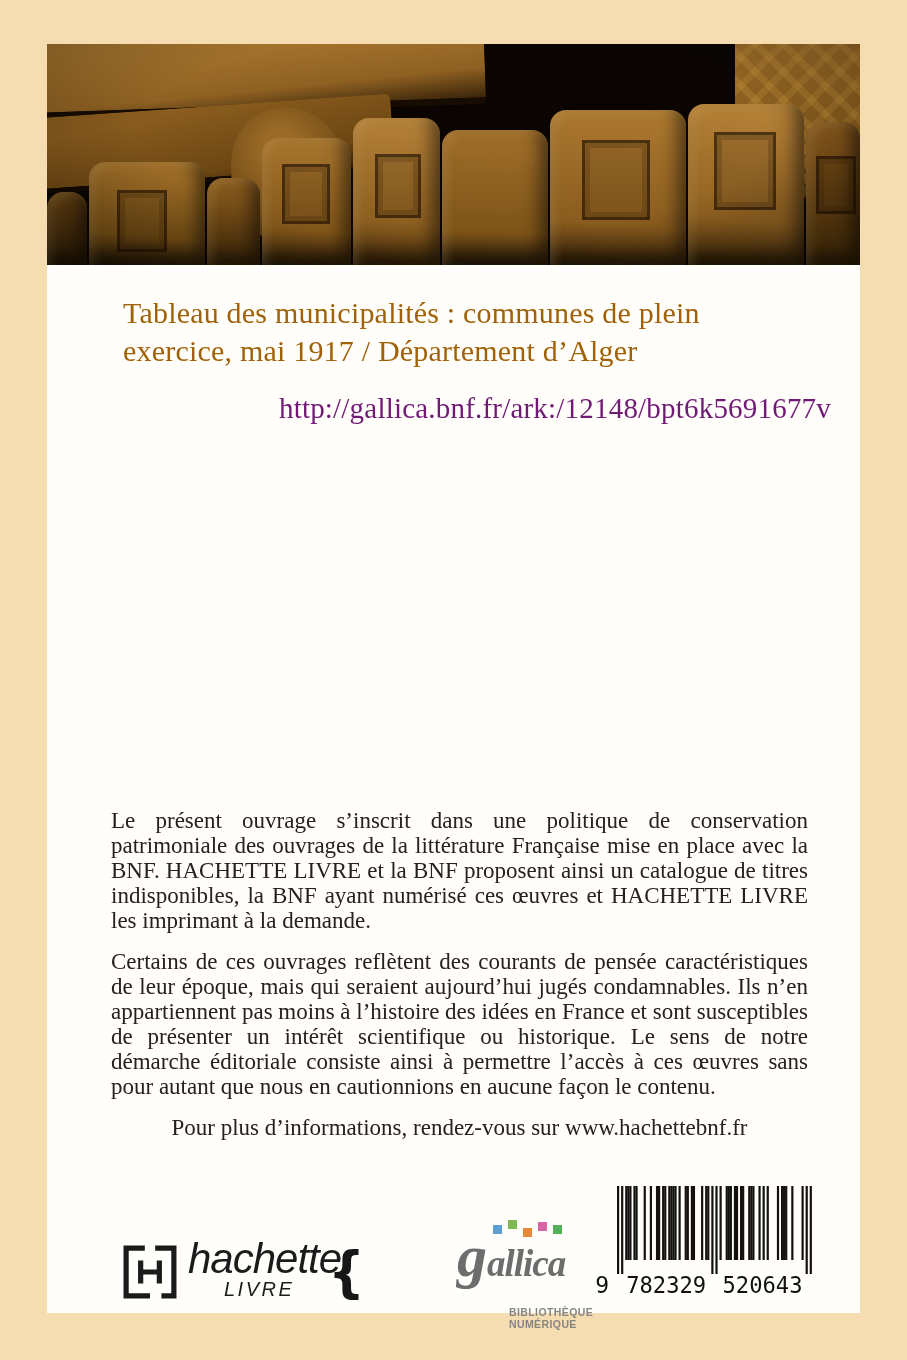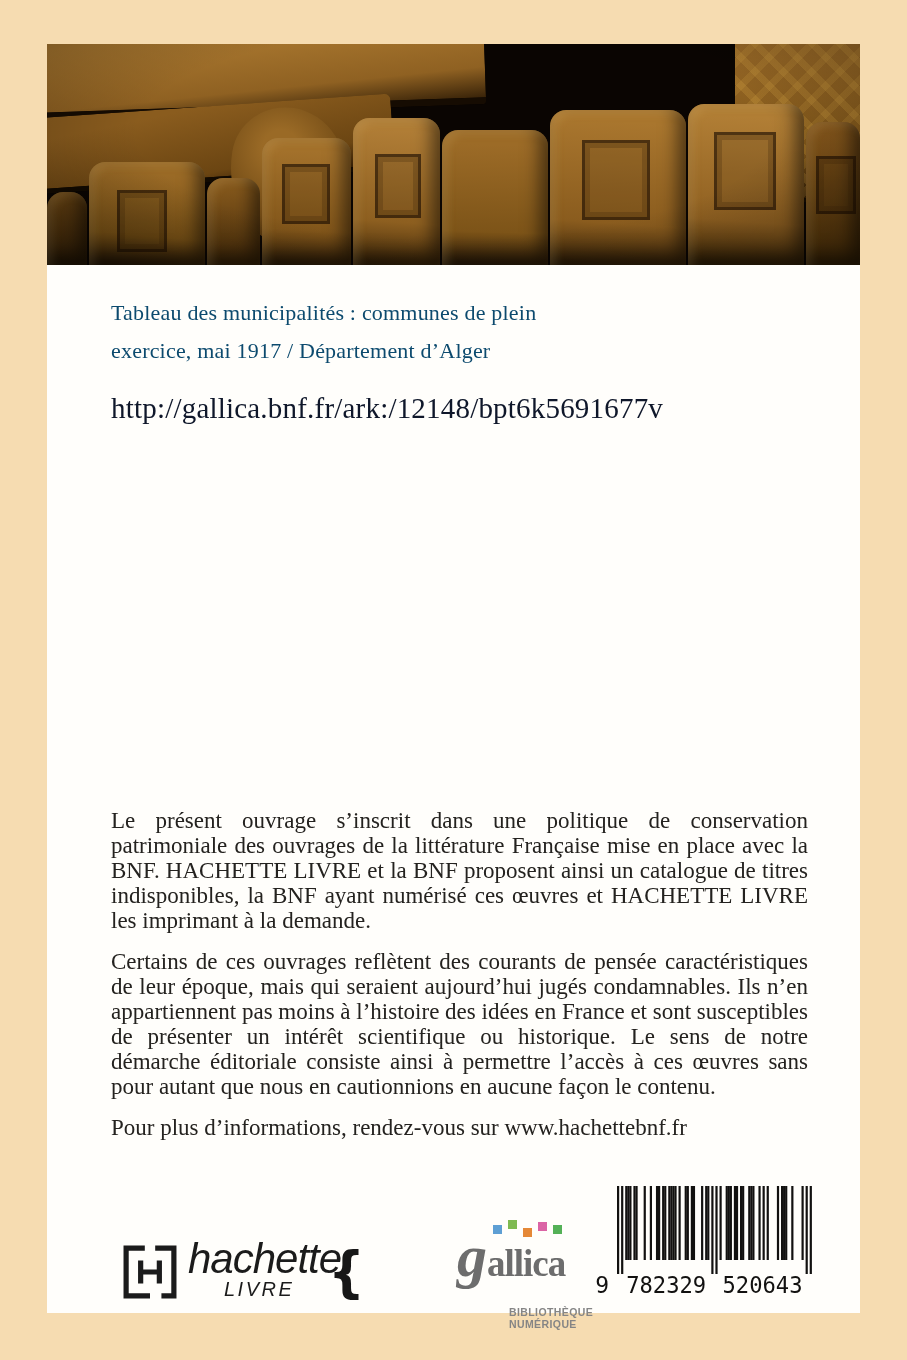--- a/index.html
+++ b/index.html
@@ -72,34 +72,34 @@
   }
   .l2 { left:28px; top:28px; width:50px; height:62px; }
   .l4 { left:20px; top:26px; width:48px; height:60px; }
   .l5 { left:22px; top:36px; width:46px; height:64px; }
   .l7 { left:32px; top:30px; width:68px; height:80px; }
   .l8 { left:26px; top:28px; width:62px; height:78px; }
   .l9 { left:10px; top:34px; width:40px; height:58px; }
 
   
   .title-block {
-    position:absolute; left:64px; top:250px; width:720px;
-    font-size:22px; line-height:38px; color:#0c4a6e; letter-spacing:.2px;
+    position:absolute; left:76px; top:250px; width:720px;
+    font-size:30px; line-height:38px; color:#a16207; letter-spacing:.2px;
     white-space:nowrap;
   }
   .permalink {
     position:absolute; left:64px; top:348px; width:720px;
-    font-size:29px; color:#0f172a; letter-spacing:.2px; white-space:nowrap;
+    font-size:29px; color:#701a75; letter-spacing:.2px; white-space:nowrap;text-align:right;
   }
   .body-text {
     position:absolute; left:64px; top:764px; width:697px;
     font-size:23px; line-height:25px; color:#24221f;
   }
   .body-text p { text-align:justify; margin-bottom:16px; }
-  .body-text p:last-child { text-align:left; }
+  .body-text p:last-child { text-align:center; }
 
   
   .hachette { position:absolute; left:76px; top:1196px; display:flex; align-items:center;
               font-family:"Liberation Sans", sans-serif; color:#1b1b1b;font-style:italic; }
   .hachette svg { display:block; margin-top:3px; }
   .hachette .words { margin-left:11px; }
   .hachette .name { font-size:42px; line-height:38px; letter-spacing:-1px; font-weight:500; }
   .hachette .sub  { font-size:20px; line-height:22px; letter-spacing:2.5px; font-weight:500;margin-left:36px; }
 
   .bnf { position:absolute; left:281px; top:1198px; display:flex; align-items:center;
@@ -107,21 +107,21 @@
   .bnf .brace { font-family:"DejaVu Sans", sans-serif; font-size:52px; font-weight:700;
                 transform:scaleY(1.05); margin-right:4px; }
   .bnf .word  { font-size:48px; font-weight:700; letter-spacing:-.5px; }
 
   .gallica { position:absolute; left:410px; top:1176px; width:140px;
              font-family:"Liberation Serif", serif; color:#6d6d6d; }
   .gallica .squares { position:absolute; left:36px; top:0; display:flex; }
   .gallica .sq { width:9px; height:9px; margin-right:6px; }
   .gallica .word { display:flex; align-items:baseline; font-weight:700; margin-top:12px; }
   .gallica .g { font-style:italic; font-size:60px; line-height:48px; }
-  .gallica .rest { font-size:37px; letter-spacing:-1px; }
+  .gallica .rest { font-size:37px; letter-spacing:-1px;font-style:italic; }
   .gallica .caption { position:absolute; left:52px; top:68px;
                       font-family:"Liberation Sans", sans-serif; font-size:10.5px; font-weight:700;
                       letter-spacing:.4px; color:#858585; line-height:12px;margin-top:18px; }
 
   .barcode { position:absolute; left:544px; top:1140px; }
   .barcode svg { display:block; }
 </style>
 </head>
 <body>
 

